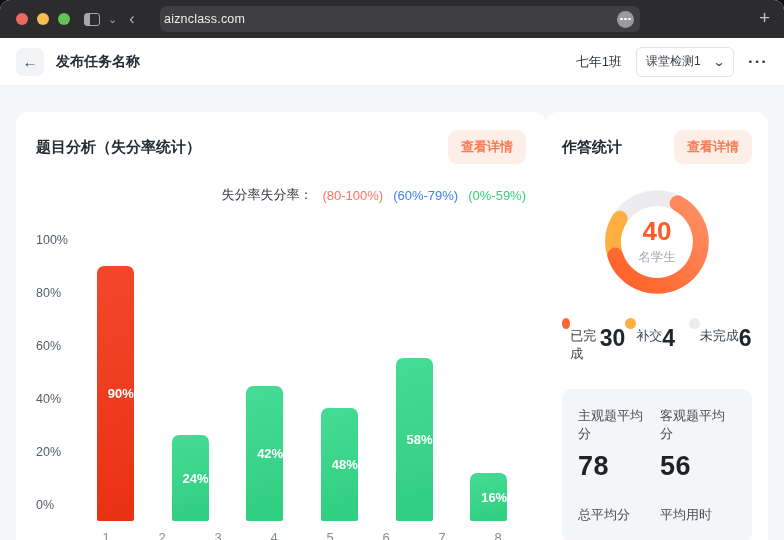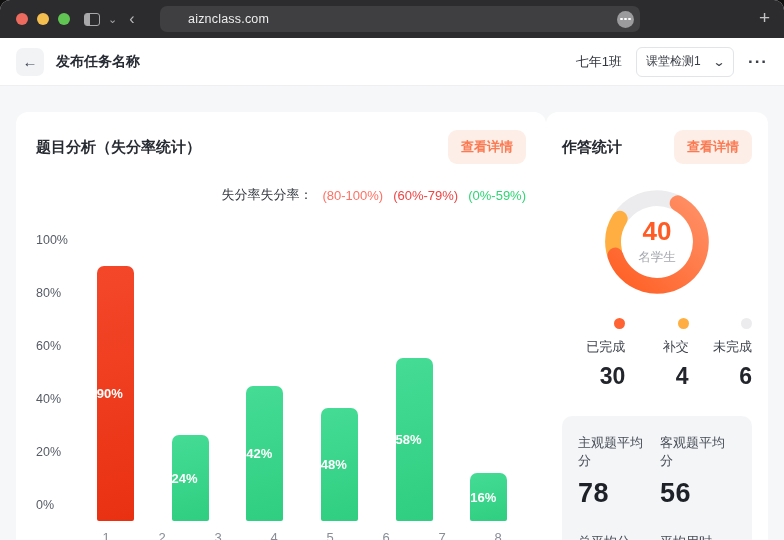--- a/index.html
+++ b/index.html
@@ -14,21 +14,21 @@
   .lights { display:flex; gap:9px; padding-left:16px; }
   .light { width:12px; height:12px; border-radius:50%; }
   .light.r { background:#EC6A5E; } .light.y { background:#F5BF4F; } .light.g { background:#61C554; }
   .nav-icons { display:flex; align-items:center; gap:8px; margin-left:14px; color:#A8A8AA; }
   .sidebar-glyph { width:16px; height:13px; border:1.5px solid #A8A8AA; border-radius:3px; position:relative; }
   .sidebar-glyph::before { content:""; position:absolute; left:0; top:0; bottom:0; width:5px;
     background:#A8A8AA; border-radius:1px 0 0 1px; }
   .tiny-chevron { font-size:11px; line-height:1; }
   .back-chevron { font-size:16px; line-height:1; color:#B9B9BB; margin-left:4px; }
   .urlbar { position:absolute; left:160px; top:6px; width:480px; height:26px; background:#3F3F41;
-    border-radius:7px; display:flex; align-items:center; padding:0 6px 0 28px; }
+    border-radius:7px; display:flex; align-items:center; padding:0 6px 0 4px; }
   .url-text { color:#EDEDEE; font-size:12.5px; letter-spacing:.2px; flex:1; }
   .ellipsis-badge { width:17px; height:17px; border-radius:50%; background:#9B9B9D;
     display:flex; align-items:center; justify-content:center; gap:1.5px; }
   .ellipsis-badge i { width:2.5px; height:2.5px; border-radius:50%; background:#FFF; }
   .plus-btn { position:absolute; right:14px; top:7px; color:#C2C2C4; font-size:19px; line-height:22px; }
 
   
   .app-header { height:48px; background:#FFF; display:flex; align-items:center;
     padding:0 16px; border-bottom:1px solid #EFEFF2; flex:0 0 auto; }
   .back-btn { width:28px; height:28px; border-radius:7px; background:#F2F3F5; border:none;
@@ -58,35 +58,35 @@
   .legend-items { display:flex; align-items:center; gap:10px; font-size:13px; }
   .legend-caption { color:#32363E; font-weight:500; }
 
   
   .chart { margin-top:36px; display:flex; }
   .ylabels { width:36px; height:277px; margin-top:-6px; display:flex; flex-direction:column;
     justify-content:space-between; }
   .ylabels span { font-size:12.5px; color:#565C66; line-height:12px; }
   .bars-area { flex:1; height:281px; margin-left:6px; display:flex; }
   .bar-slot { flex:1; display:flex; flex-direction:column; align-items:center; justify-content:flex-end; }
-  .bar { width:37px; border-radius:7px 7px 2px 2px; display:flex; align-items:center; justify-content:flex-start; }
+  .bar { width:37px; border-radius:7px 7px 2px 2px; display:flex; align-items:center; justify-content:flex-end; }
   .bar-label { color:#FFF; font-size:13px; font-weight:600; }
   .xlabels { display:flex; margin-left:42px; margin-top:9px; }
   .xlabels span { flex:1; text-align:center; font-size:13px; color:#878D97; }
 
   
   .donut-wrap { margin-top:22px; display:flex; justify-content:center; }
   .donut-box { position:relative; width:112px; height:112px; }
   .donut-box svg { width:112px; height:112px; display:block; }
   .donut-center { position:absolute; inset:0; display:flex; flex-direction:column;
     align-items:center; justify-content:center; }
   .donut-total { font-size:26px; font-weight:700; color:#FF5B25; line-height:1.05; }
   .donut-total-label { font-size:12.5px; color:#A5A8AF; margin-top:3px; }
   .donut-legend { margin-top:20px; display:flex; }
-  .dl-col { flex:1; display:flex; flex-direction:column; align-items:flex-end; }
+  .dl-col { flex:1; display:flex; flex-direction:row; align-items:flex-start; }
   .dl-dot { width:11px; height:11px; border-radius:50%; }
   .dl-label { font-size:13px; color:#3E434C; margin-top:9px; }
   .dl-value { font-size:23px; font-weight:600; color:#22252B; margin-top:7px; }
   .stats-box { margin-top:26px; background:#F3F5F7; border-radius:10px; padding:18px 16px;
     display:grid; grid-template-columns:1fr 1fr; row-gap:24px; column-gap:6px; }
   .stat-label { font-size:13px; color:#484D57; }
   .stat-value { font-size:27px; font-weight:700; color:#1E2228; margin-top:8px; letter-spacing:.5px; }
 </style>
 </head>
 <body>
@@ -135,21 +135,21 @@
     <div class="card left">
       <div class="card-head">
         <span class="card-title">题目分析（失分率统计）</span>
         <button class="detail-btn">查看详情</button>
       </div>
       <div class="legend-row">
         <span class="axis-title">失分率</span>
         <div class="legend-items">
           <span class="legend-caption">失分率：</span>
         <span style="color: rgb(255, 113, 99);">(80-100%)</span>
-            <span style="color: #ef4444;">(60%-79%)</span>
+            <span style="color: #3b82f6;">(60%-79%)</span>
             <span style="color: rgb(47, 213, 116);">(0%-59%)</span>
           </div>
       </div>
       <div class="chart">
         <div class="ylabels">
             <span>100%</span>
             <span>80%</span>
             <span>60%</span>
             <span>40%</span>
             <span>20%</span>

